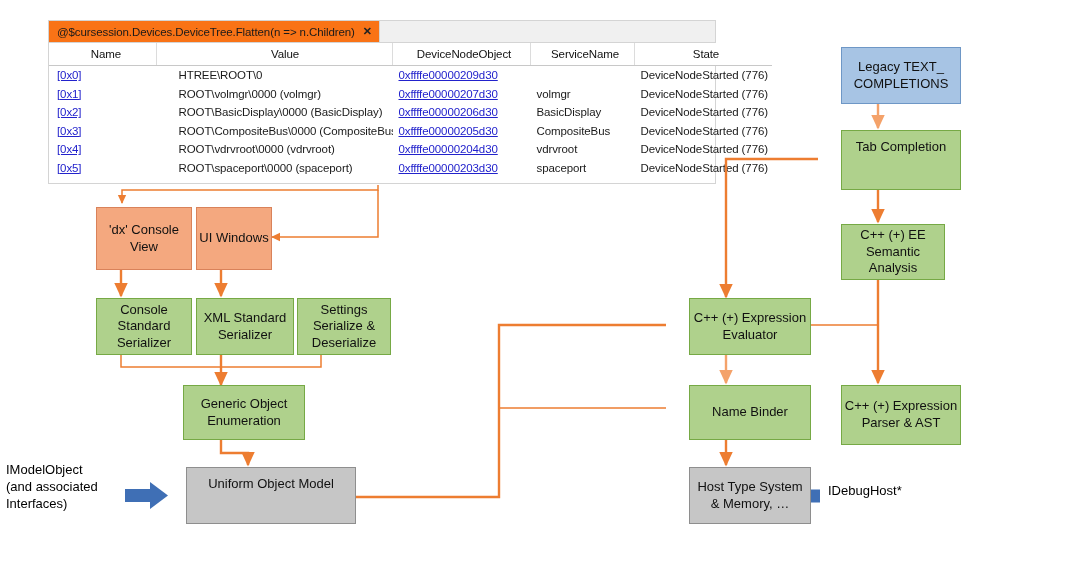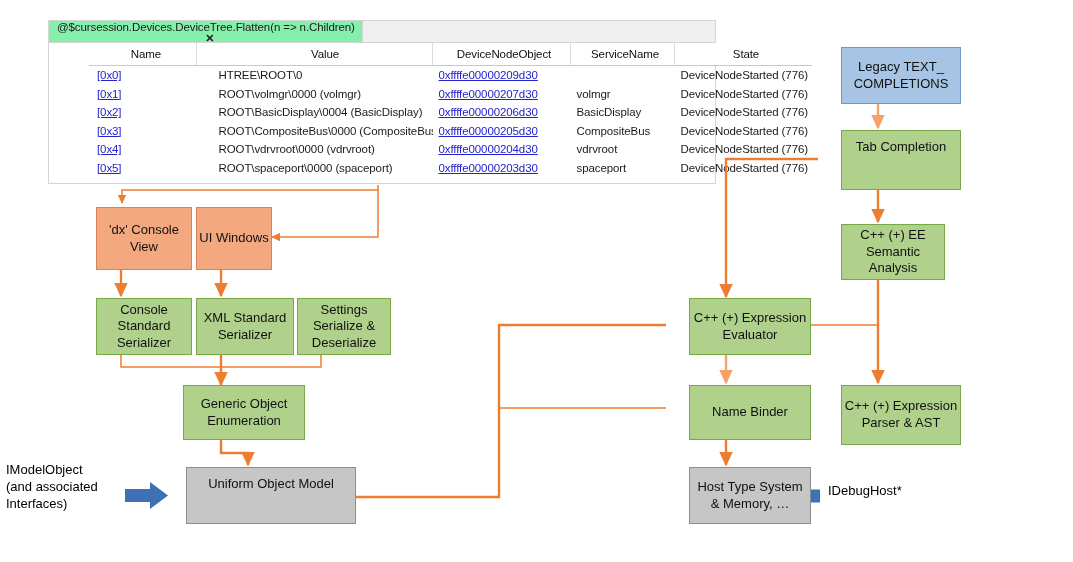--- a/index.html
+++ b/index.html
@@ -35,51 +35,49 @@
   }
   .tabstrip {
     height: 22px;
     background: #f0f0f0;
     border-bottom: 1px solid #d4d4d4;
     display: flex;
     align-items: stretch;
     box-sizing: border-box;
   }
   .tab {
-    background: #86efac;
+    background: #f97316;
     border-right: 1px solid #d4d4d4;
     display: flex;
     align-items: center;
     padding: 0 7px 0 8px;
     font-size: 11.5px;
     color: #1a1a1a;
     letter-spacing: -0.1px;
     white-space: nowrap;
     box-sizing: border-box;
-    flex-direction: column;
   }
   .tab .tab-close {
     margin-left: 8px;
     font-size: 11px;
     color: #222;
     font-weight: bold;
     cursor: pointer;
     line-height: 1;
   }
   .tabstrip-filler {
     flex: 1;
     background: #f0f0f0;
   }
 
   table.grid {
     width: 100%;
     border-collapse: collapse;
     table-layout: fixed;
     font-size: 11.5px;
-    margin-left: 40px;
   }
   table.grid th {
     font-weight: normal;
     background: #ffffff;
     border-bottom: 1px solid #c8c8c8;
     border-right: 1px solid #dcdcdc;
     height: 20px;
     color: #111;
     text-align: center;
     letter-spacing: -0.1px;
@@ -177,21 +175,21 @@
         </tr>
         <tr>
           <td class="c-name"><span class="lnk">[0x1]</span></td>
           <td class="c-value">ROOT\volmgr\0000 (volmgr)</td>
           <td class="c-dno"><span class="lnk">0xffffe00000207d30</span></td>
           <td class="c-svc">volmgr</td>
           <td class="c-state state-txt">DeviceNodeStarted (776)</td>
         </tr>
         <tr>
           <td class="c-name"><span class="lnk">[0x2]</span></td>
-          <td class="c-value">ROOT\BasicDisplay\0004 (BasicDisplay)</td>
+          <td class="c-value">ROOT\BasicDisplay\0000 (BasicDisplay)</td>
           <td class="c-dno"><span class="lnk">0xffffe00000206d30</span></td>
           <td class="c-svc">BasicDisplay</td>
           <td class="c-state state-txt">DeviceNodeStarted (776)</td>
         </tr>
         <tr>
           <td class="c-name"><span class="lnk">[0x3]</span></td>
           <td class="c-value">ROOT\CompositeBus\0000 (CompositeBus)</td>
           <td class="c-dno"><span class="lnk">0xffffe00000205d30</span></td>
           <td class="c-svc">CompositeBus</td>
           <td class="c-state state-txt">DeviceNodeStarted (776)</td>

